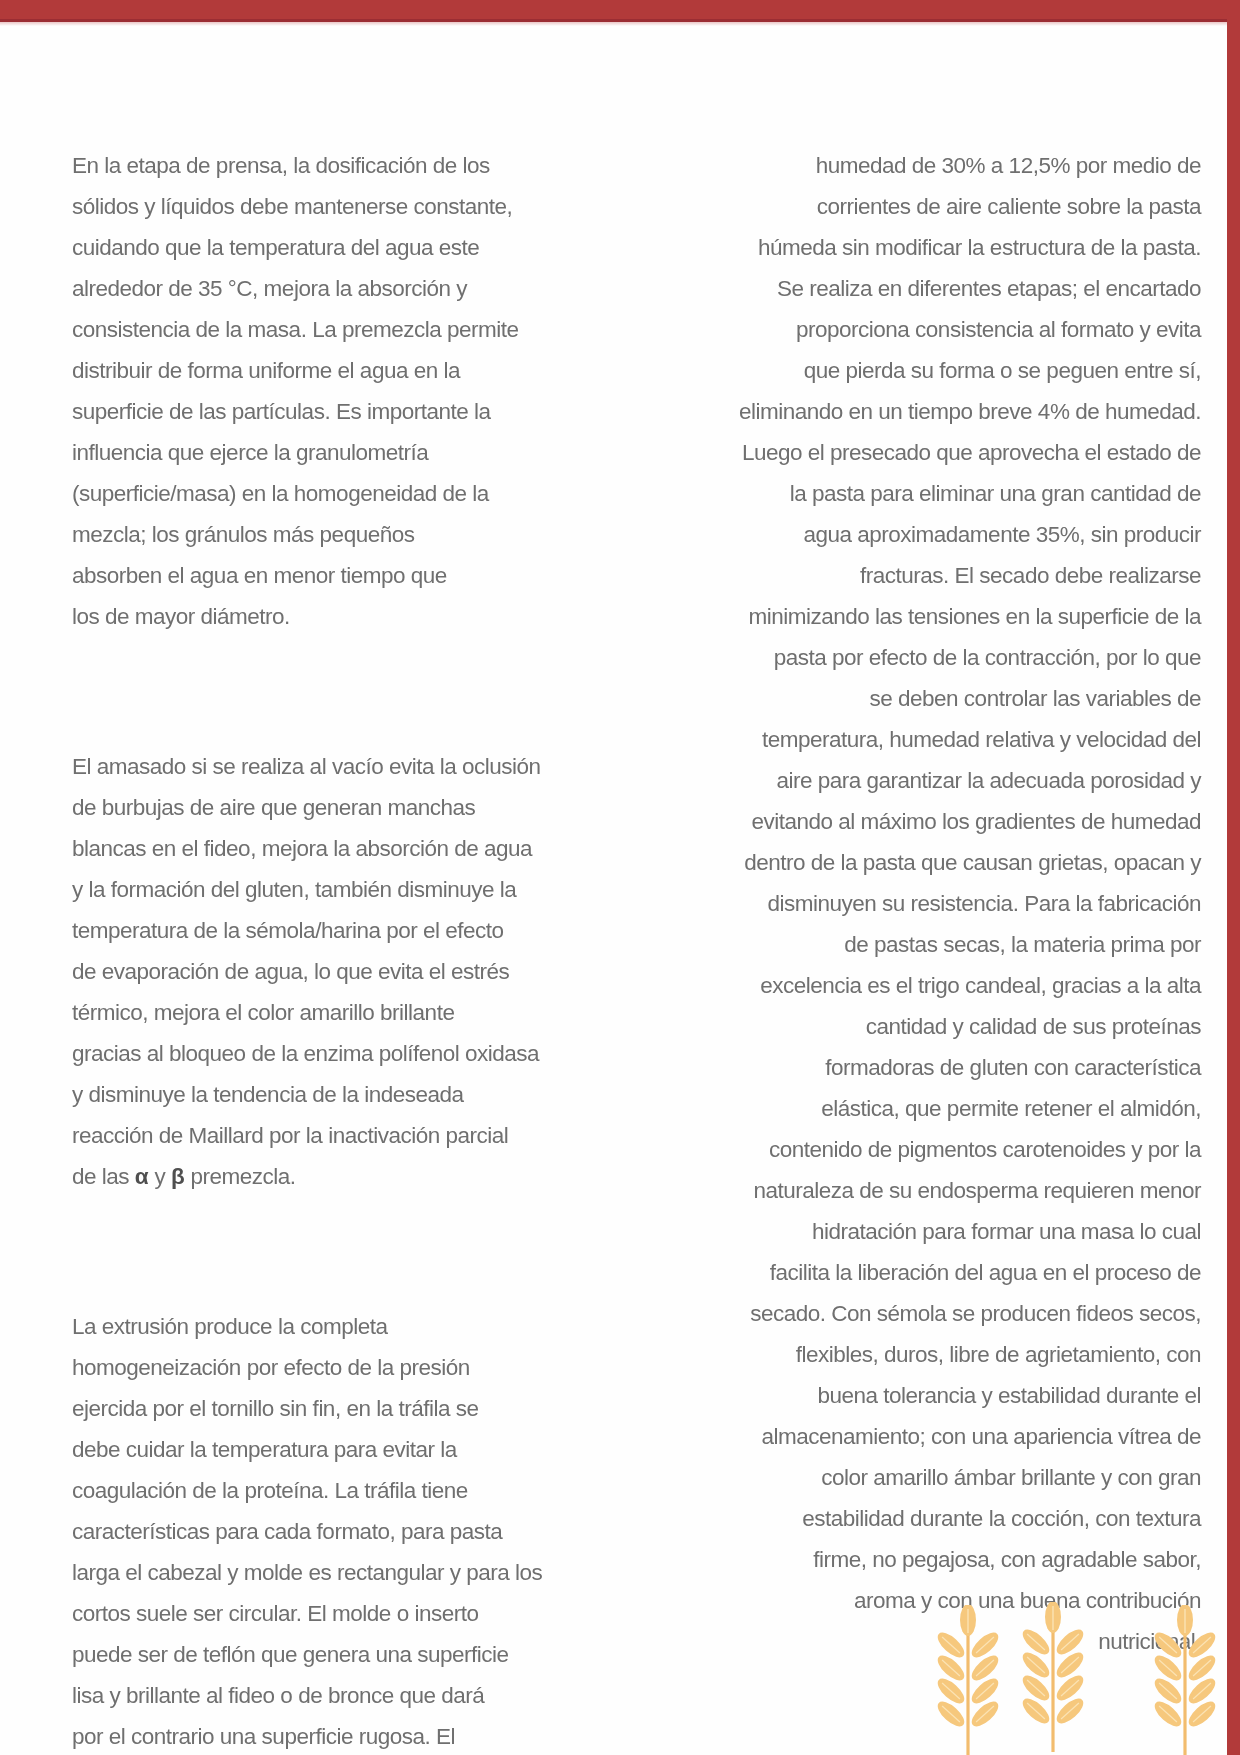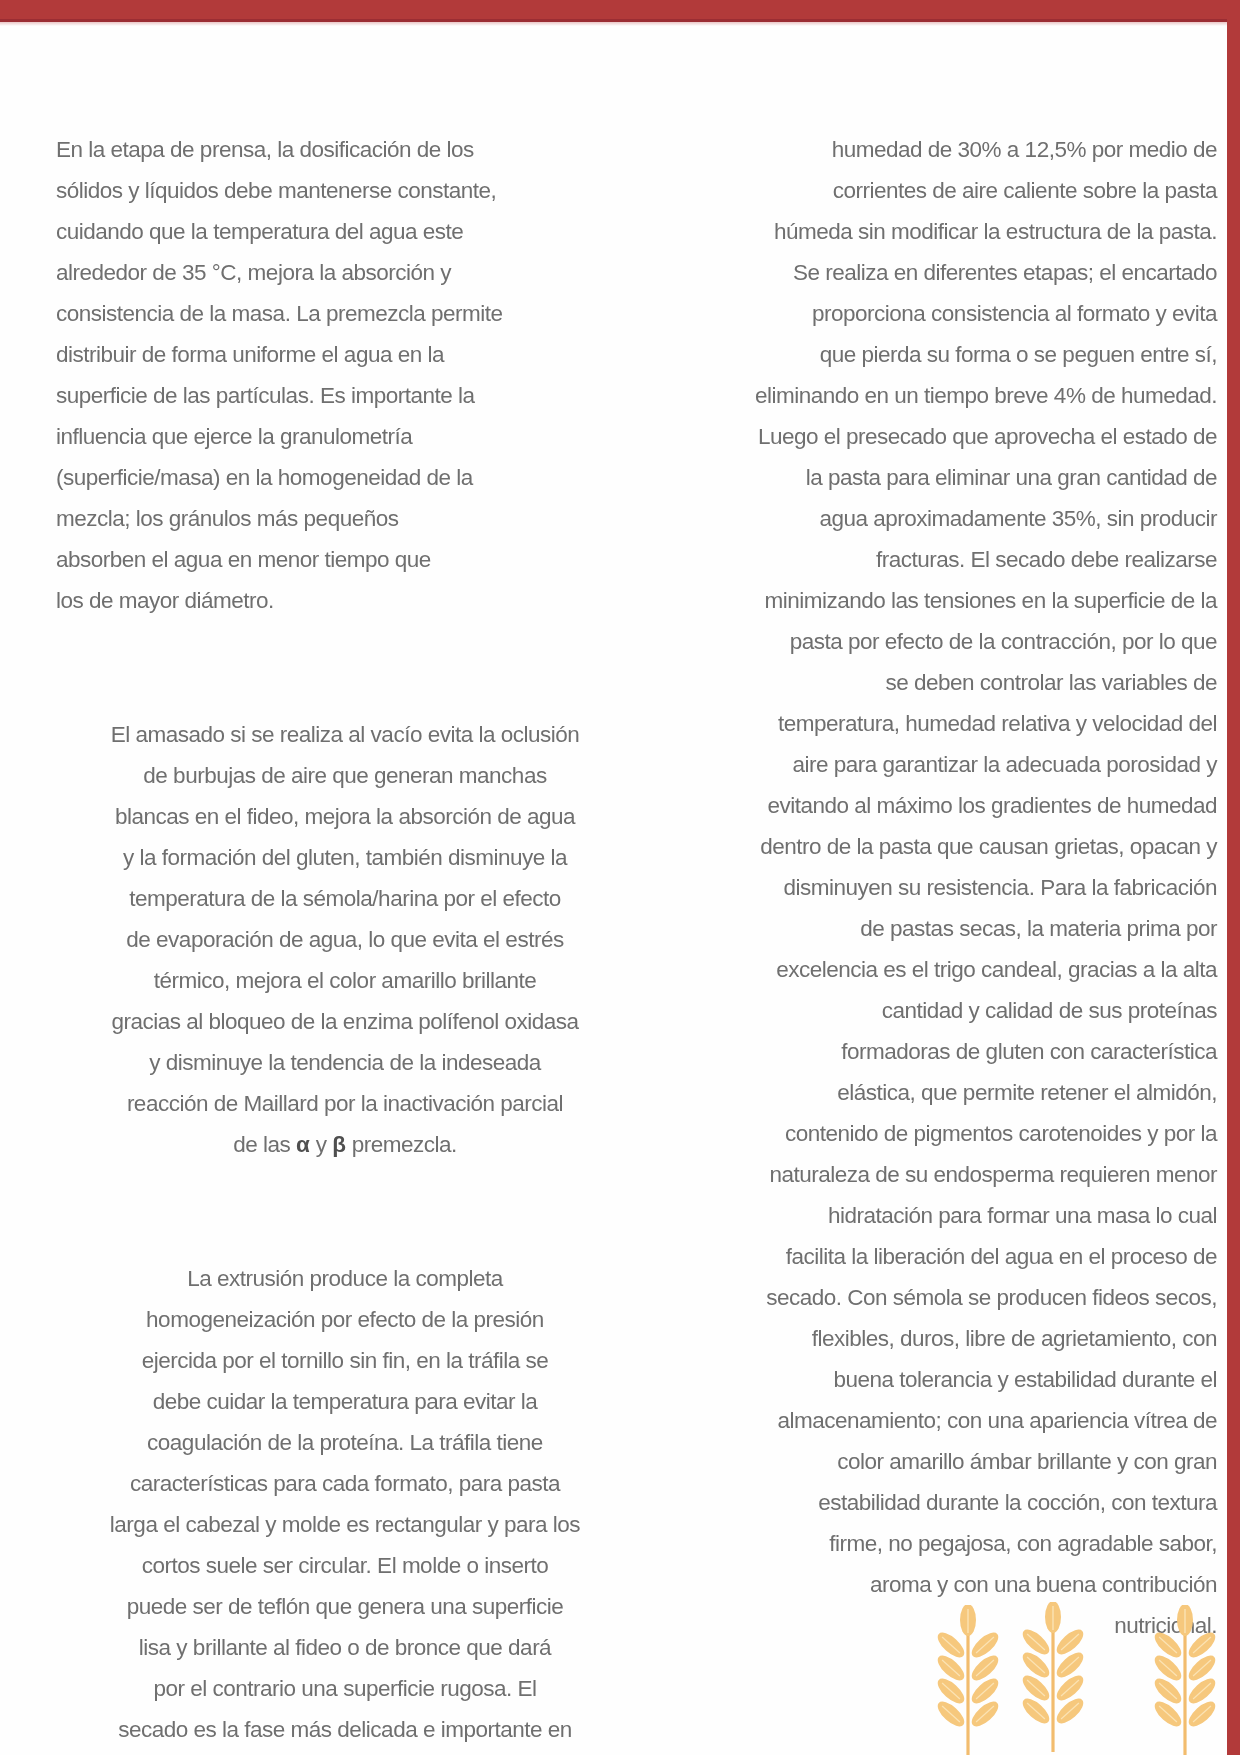--- a/index.html
+++ b/index.html
@@ -31,22 +31,22 @@
     position:absolute;top:0;right:0;width:13px;height:1755px;
     background:var(--accent);
   }
   .column{
     position:absolute;top:88px;
     color:var(--text);
     font-size:22.5px;line-height:41px;letter-spacing:-0.5px;
     font-stretch:condensed;
     white-space:pre-line;
   }
-  .column p{margin:0;}
-  .column p + p{margin-top:52px;text-align:center;}
+  .column p{margin:16px;}
+  .column p + p{margin-top:52px;}
   .col-left{left:56px;width:578px;}
   .col-right{left:645px;width:572px;text-align:right;}
   .greek{font-weight:bold;color:#4f4f4f;letter-spacing:0;}
   .wheat-row{position:absolute;left:0;top:0;width:1240px;height:1755px;pointer-events:none;}
   .wheat{position:absolute;width:70px;height:150px;}
   .wheat-1{left:933px;top:1605px;}
   .wheat-2{left:1018px;top:1602px;}
   .wheat-3{left:1150px;top:1605px;}
 </style>
 </head>

